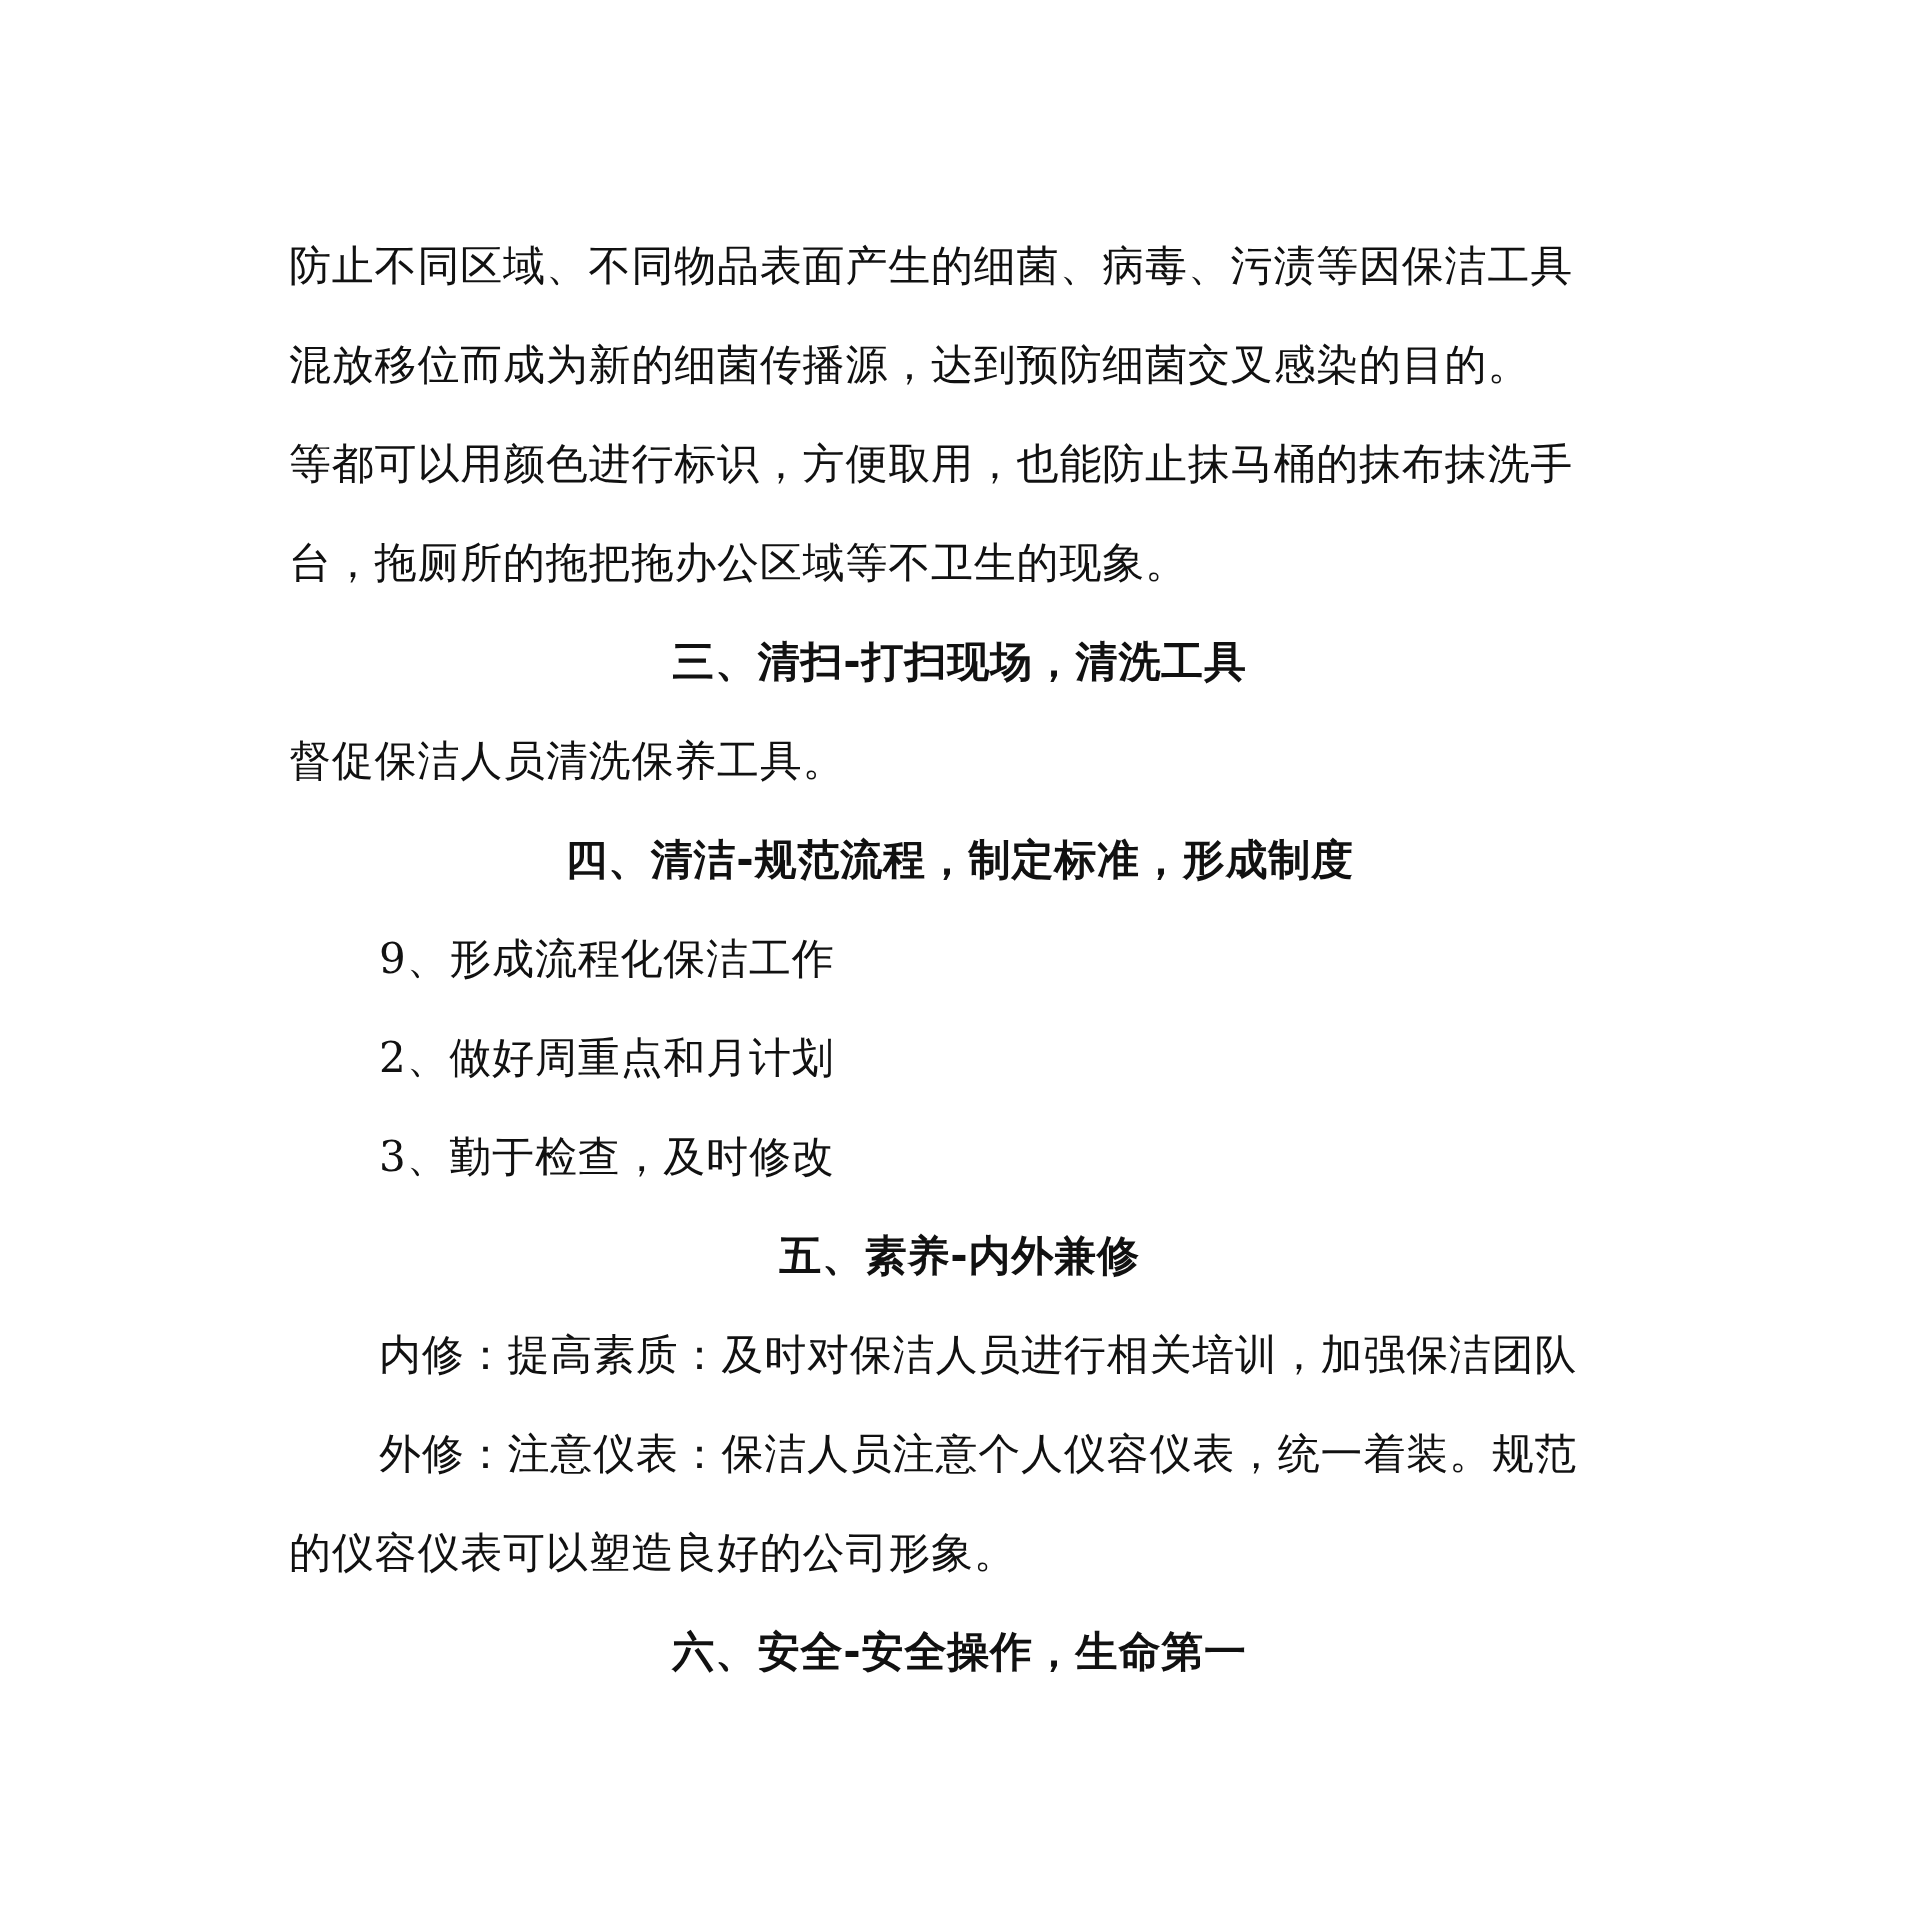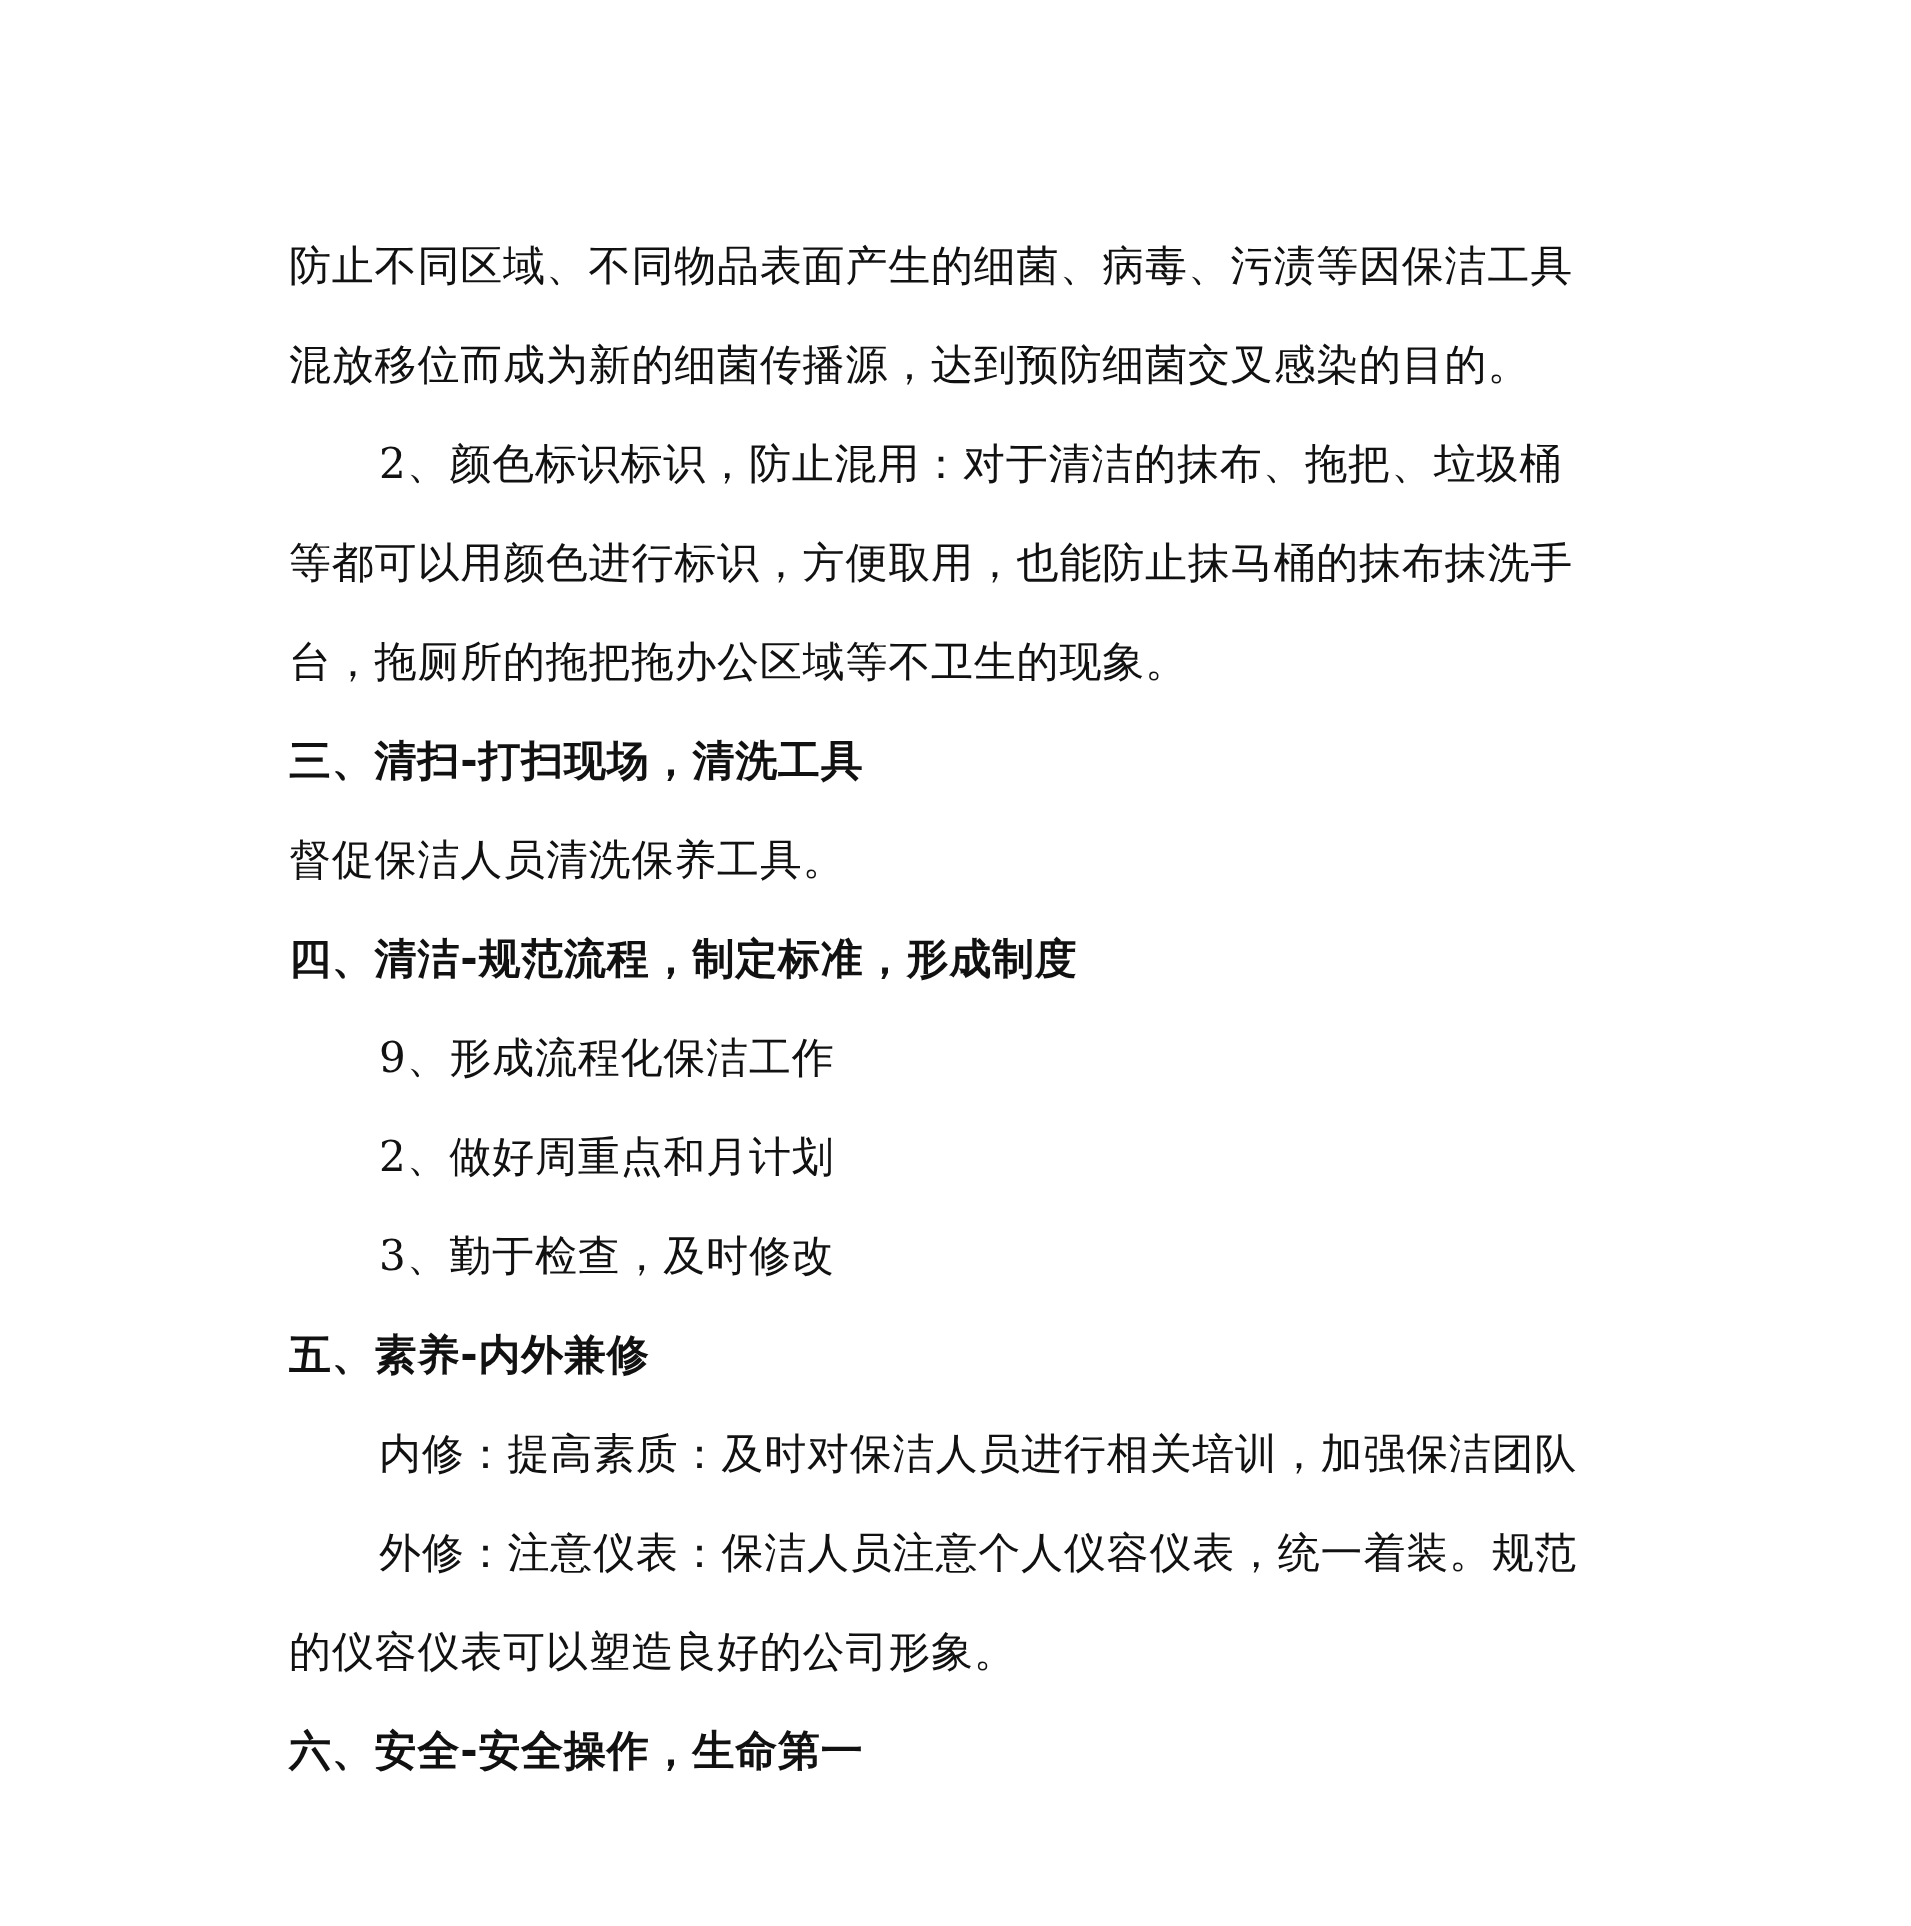--- a/index.html
+++ b/index.html
@@ -1,30 +1,29 @@
 <!DOCTYPE html>
 <html style="font-size:6.2px"><head>
 <meta charset="utf-8">
 <style>
   html, body { margin: 0; padding: 0; background: #ffffff; }
   body { width: 1911px; height: 2703px; position: relative; overflow: hidden;
          font-family: "DejaVu Serif", "Liberation Serif", serif; color: #111111; }
   .page { position: absolute; left: 289px; top: 216px; width: 1341px; }
   .line { font-size: 42px; line-height: 99px; height: 99px; white-space: nowrap; letter-spacing: 0.8px; }
   .indent { padding-left: 90px; }
-  .heading { font-family: "DejaVu Sans", "Liberation Sans", sans-serif; font-weight: bold; }
+  .heading { font-family: "DejaVu Sans", "Liberation Sans", sans-serif; font-weight: bold; text-align: center; }
 </style>
 </head>
 <body>
 
 <div class="page">
   <div class="line">防止不同区域、不同物品表面产生的细菌、病毒、污渍等因保洁工具</div>
   <div class="line">混放移位而成为新的细菌传播源，达到预防细菌交叉感染的目的。</div>
 
-  <div class="line indent">2、颜色标识标识，防止混用：对于清洁的抹布、拖把、垃圾桶</div>
   <div class="line">等都可以用颜色进行标识，方便取用，也能防止抹马桶的抹布抹洗手</div>
   <div class="line">台，拖厕所的拖把拖办公区域等不卫生的现象。</div>
 
   <div class="line heading">三、清扫-打扫现场，清洗工具</div>
   <div class="line">督促保洁人员清洗保养工具。</div>
 
   <div class="line heading">四、清洁-规范流程，制定标准，形成制度</div>
   <div class="line indent">9、形成流程化保洁工作</div>
   <div class="line indent">2、做好周重点和月计划</div>
   <div class="line indent">3、勤于检查，及时修改</div>

